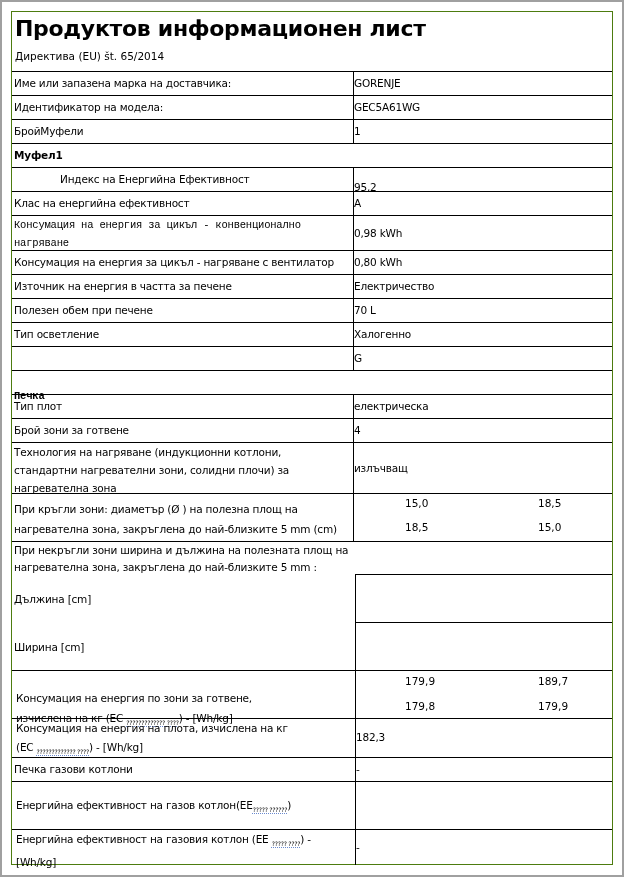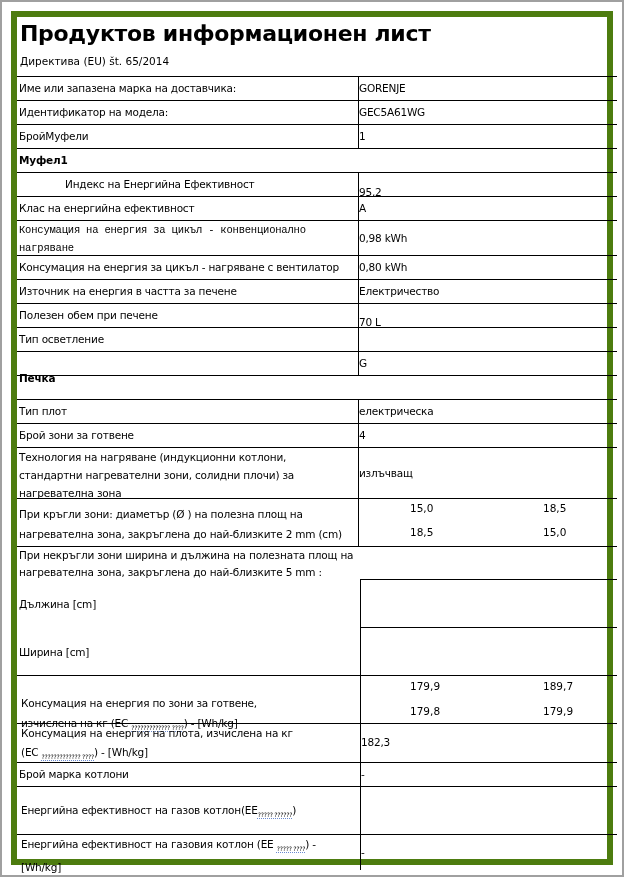--- a/index.html
+++ b/index.html
@@ -14,21 +14,21 @@
   .page-frame {
     position: absolute; left: 0; top: 0;
     width: 620px; height: 873px;
     border: 2px solid #a0a0a0;
     background: #fff;
   }
   .sheet {
     position: absolute;
     left: 11px; top: 11px;
     width: 602px; height: 854px;
-    border: 6px solid #4d7c0f;
+    border: 1px solid #4d7c0f;
     box-sizing: border-box;
   }
   .cell {
     position: absolute;
     box-sizing: border-box;
     font-size: 10.5px;
     line-height: 18px;
     letter-spacing: -0.2px;
   }
   .hline {
@@ -120,38 +120,39 @@
   <div class="cell lbl" style="top:204px;width:300px;font-family:Liberation Mono, monospace;">Консумация на енергия за цикъл - конвенционално нагряване</div>
   <div class="cell val" style="top:212px;">0,98 kWh</div>
 
   <div class="cell lbl" style="top:241px;">Консумация на енергия за цикъл - нагряване с вентилатор</div>
   <div class="cell val" style="top:241px;">0,80 kWh</div>
 
   <div class="cell lbl" style="top:265px;">Източник на енергия в частта за печене</div>
   <div class="cell val" style="top:265px;">Електричество</div>
 
   <div class="cell lbl" style="top:289px;">Полезен обем при печене</div>
-  <div class="cell val" style="top:289px;margin-top:7px;">70 L</div>
+  <div class="cell val" style="top:289px;">70 L</div>
 
   <div class="cell lbl" style="top:313px;">Тип осветление</div>
+  <div class="cell val" style="top:313px;">Халогенно</div>
 
   <div class="cell val" style="top:337px;">G</div>
 
-  <div class="cell lbl bold" style="top:352px;">Печка</div>
+  <div class="cell lbl bold" style="top:375px;font-family:Liberation Mono, monospace;">Печка</div>
 
   <div class="cell lbl" style="top:385px;">Тип плот</div>
   <div class="cell val" style="top:385px;">електрическа</div>
 
   <div class="cell lbl" style="top:409px;">Брой зони за готвене</div>
   <div class="cell val" style="top:409px;">4</div>
 
   <div class="cell lbl" style="top:431px;width:310px;">Технология на нагряване (индукционни котлони, стандартни нагревателни зони, солидни плочи) за нагревателна зона</div>
   <div class="cell val" style="top:447px;">излъчващ</div>
 
-  <div class="cell lbl" style="top:487px;width:338px;line-height:20px;">При кръгли зони: диаметър (Ø ) на полезна площ на нагревателна зона, закръглена до най-близките 2 mm (cm)</div>
+  <div class="cell lbl" style="top:487px;width:338px;line-height:20px;">При кръгли зони: диаметър (Ø ) на полезна площ на нагревателна зона, закръглена до най-близките 5 mm (cm)</div>
   <div class="v2" style="left:393px;top:485px;">15,0</div>
   <div class="v2" style="left:526px;top:485px;">18,5</div>
   <div class="v2" style="left:393px;top:509px;">18,5</div>
   <div class="v2" style="left:526px;top:509px;">15,0</div>
 
   <div class="cell lbl" style="top:530px;width:345px;line-height:17px;">При некръгли зони ширина и дължина на полезната площ на нагревателна зона, закръглена до най-близките 5 mm :</div>
   <div class="cell lbl" style="top:578px;">Дължина [cm]</div>
   <div class="cell val" style="top:578px;left:344px;width:256px;"></div>
   <div class="cell lbl" style="top:626px;">Ширина [cm]</div>
   <div class="cell val" style="top:626px;left:344px;width:256px;"></div>
@@ -164,21 +165,21 @@
   <div class="v2" style="left:526px;top:663px;">189,7</div>
   <div class="v2" style="left:393px;top:688px;">179,8</div>
   <div class="v2" style="left:526px;top:688px;">179,9</div>
 
   <div class="cell lbl" style="top:707px;left:4px;line-height:19px;">
     <span>Консумация на енергия на плота, изчислена на кг</span><br>
     <span>(EC </span><span class="squig">????????????? ????</span><span>) - [Wh/kg]</span>
   </div>
   <div class="cell val" style="top:716px;left:344px;width:256px;">182,3</div>
 
-  <div class="cell lbl" style="top:748px;">Брой марка котлони</div>
+  <div class="cell lbl" style="top:748px;">Печка газови котлони</div>
   <div class="cell val" style="top:748px;left:344px;width:256px;">-</div>
 
   <div class="cell lbl" style="top:784px;left:4px;">
     <span>Енергийна ефективност на газов котлон(EE</span><span class="squig">????? ??????</span><span>)</span>
   </div>
   <div class="cell val" style="top:784px;left:344px;width:256px;"></div>
 
   <div class="cell lbl" style="top:818px;left:4px;line-height:18px;">
     <span>Енергийна ефективност на газовия котлон  (EE </span><span class="squig">????? ????</span><span>) -</span><br>
     <span>[Wh/kg]</span>

